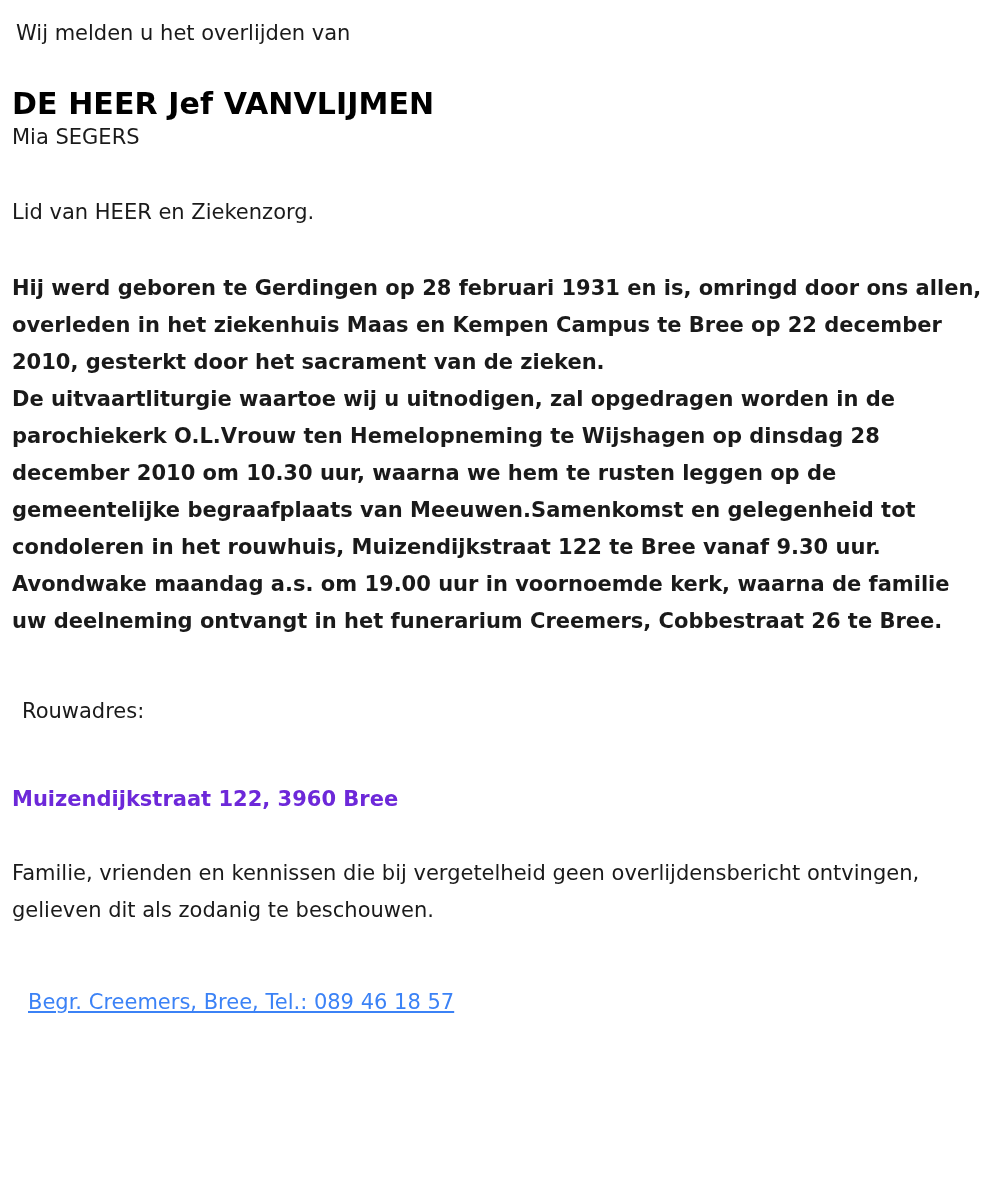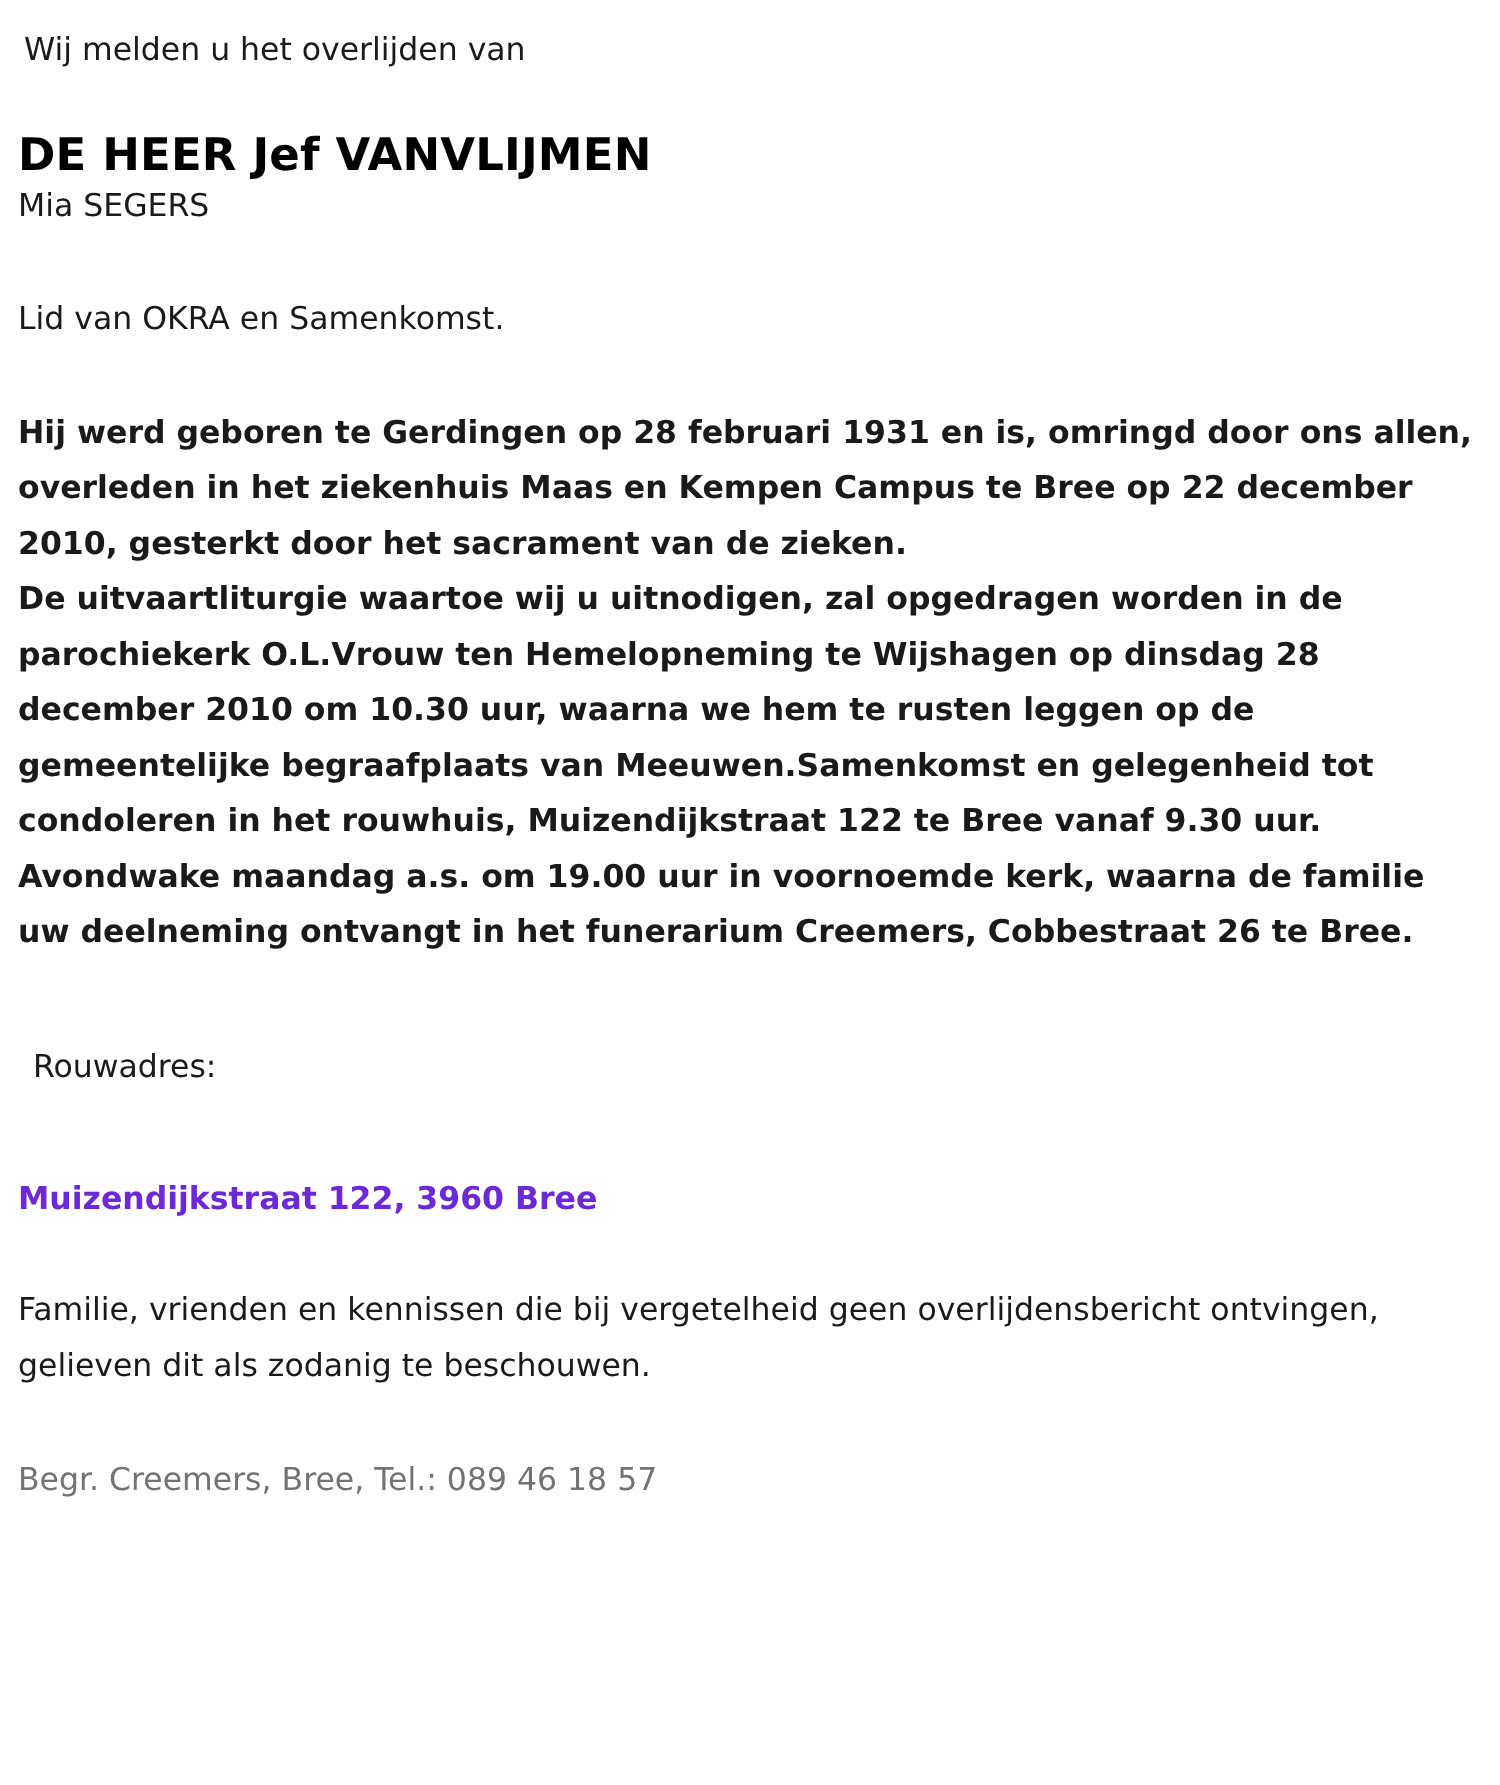--- a/index.html
+++ b/index.html
@@ -105,38 +105,39 @@
     margin: 0;
     padding-top: 40px;
     white-space: pre-wrap;
     max-width: 980px;
   }
 
   .funeral-director {
     font-size: 21px;
     line-height: 31px;
     font-weight: 400;
-    color: #737373;
-    margin: 0;
+    color: #3b82f6;
+    margin: 16px;
     padding-top: 42px;
+    text-decoration: underline;
   }
 </style>
 </head>
 <body>
 
 <div class="notice">
 
   <p class="intro-line">Wij melden u het overlijden van</p>
 
   <h1 class="deceased-name">DE HEER Jef VANVLIJMEN</h1>
 
 
   <p class="spouse-line">Mia SEGERS</p>
 
-  <p class="membership-line">Lid van OKRA en Samenkomst.</p>
+  <p class="membership-line">Lid van HEER en Ziekenzorg.</p>
 
   <p class="body-block">Hij werd geboren te Gerdingen op 28 februari 1931 en is, omringd door ons allen, overleden in het ziekenhuis Maas en Kempen Campus te Bree op 22 december 2010, gesterkt door het sacrament van de zieken.
 De uitvaartliturgie waartoe wij u uitnodigen, zal opgedragen worden in de parochiekerk O.L.Vrouw ten Hemelopneming te Wijshagen op dinsdag 28 december 2010 om 10.30 uur, waarna we hem te rusten leggen op de gemeentelijke begraafplaats van Meeuwen.Samenkomst en gelegenheid tot condoleren in het rouwhuis, Muizendijkstraat 122 te Bree vanaf 9.30 uur.
 Avondwake maandag a.s. om 19.00 uur in voornoemde kerk, waarna de familie uw deelneming ontvangt in het funerarium Creemers, Cobbestraat 26 te Bree.</p>
 
   <p class="address-label">Rouwadres:</p>
 
   <p class="address-value">Muizendijkstraat 122, 3960 Bree</p>
 
   <p class="disclaimer-block">Familie, vrienden en kennissen die bij vergetelheid geen overlijdensbericht ontvingen, gelieven dit als zodanig te beschouwen.</p>

